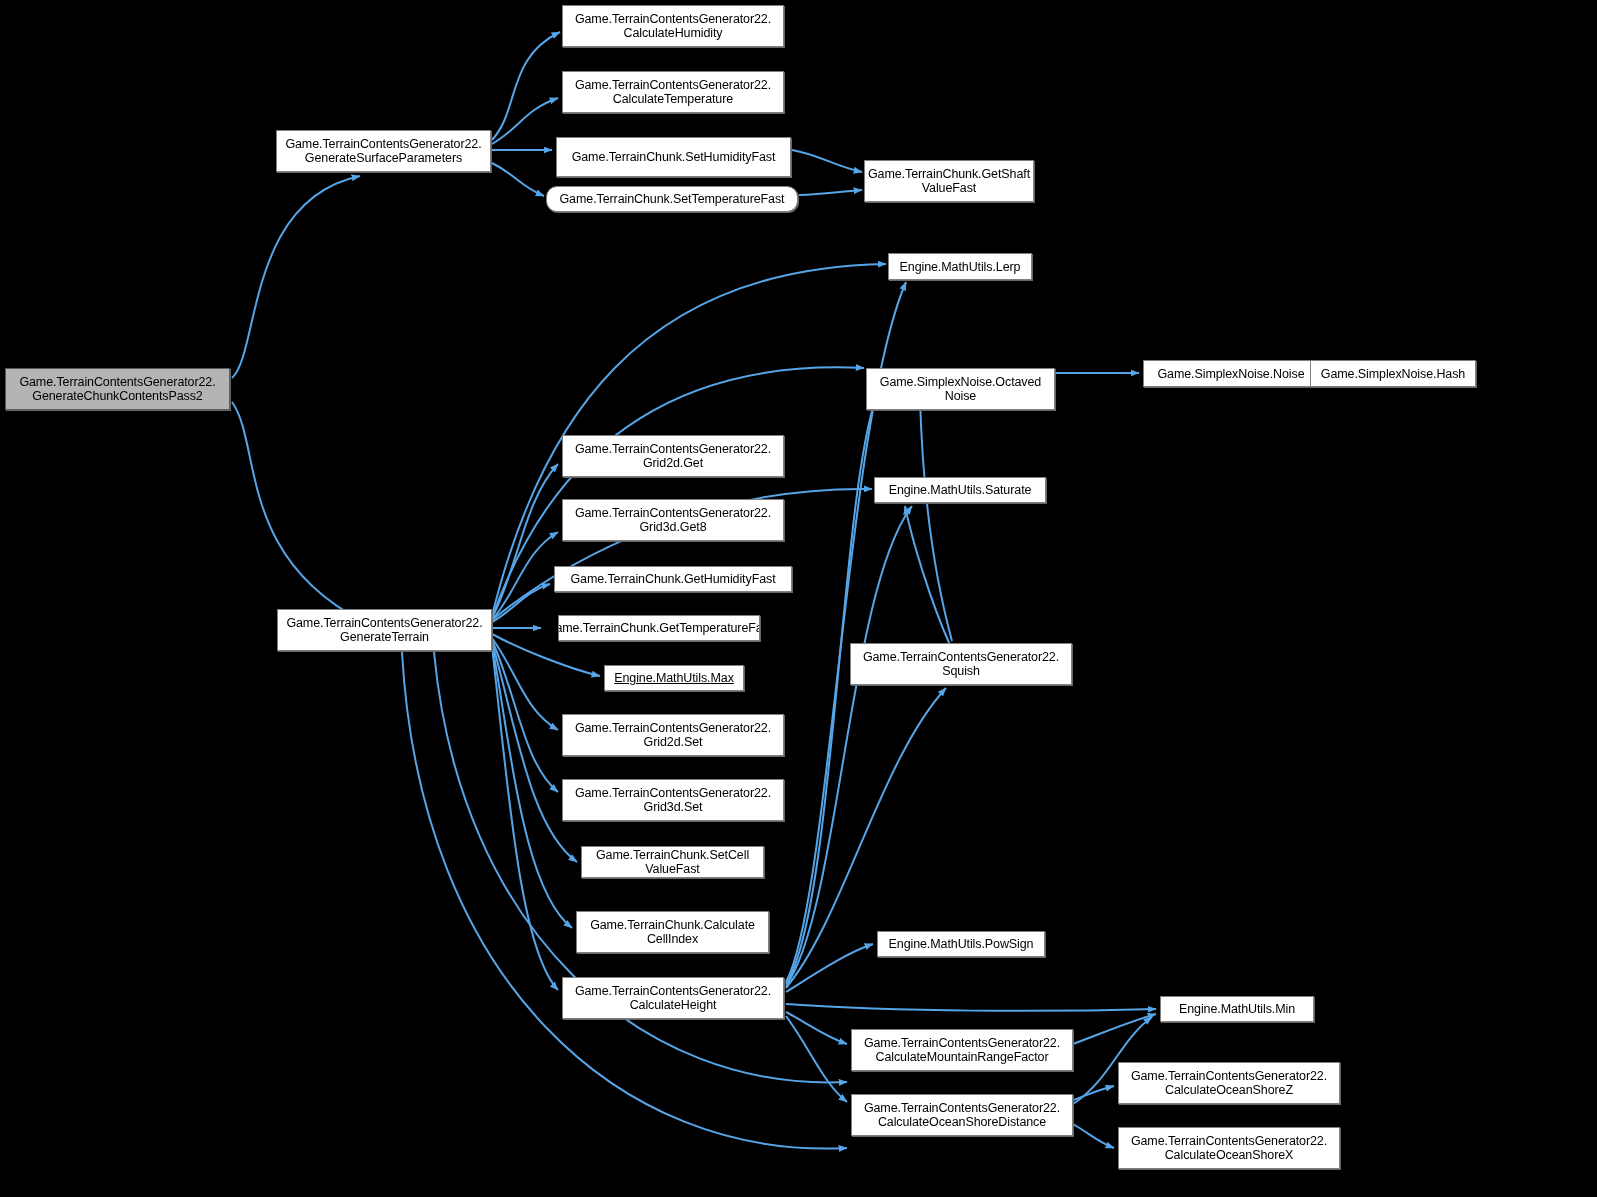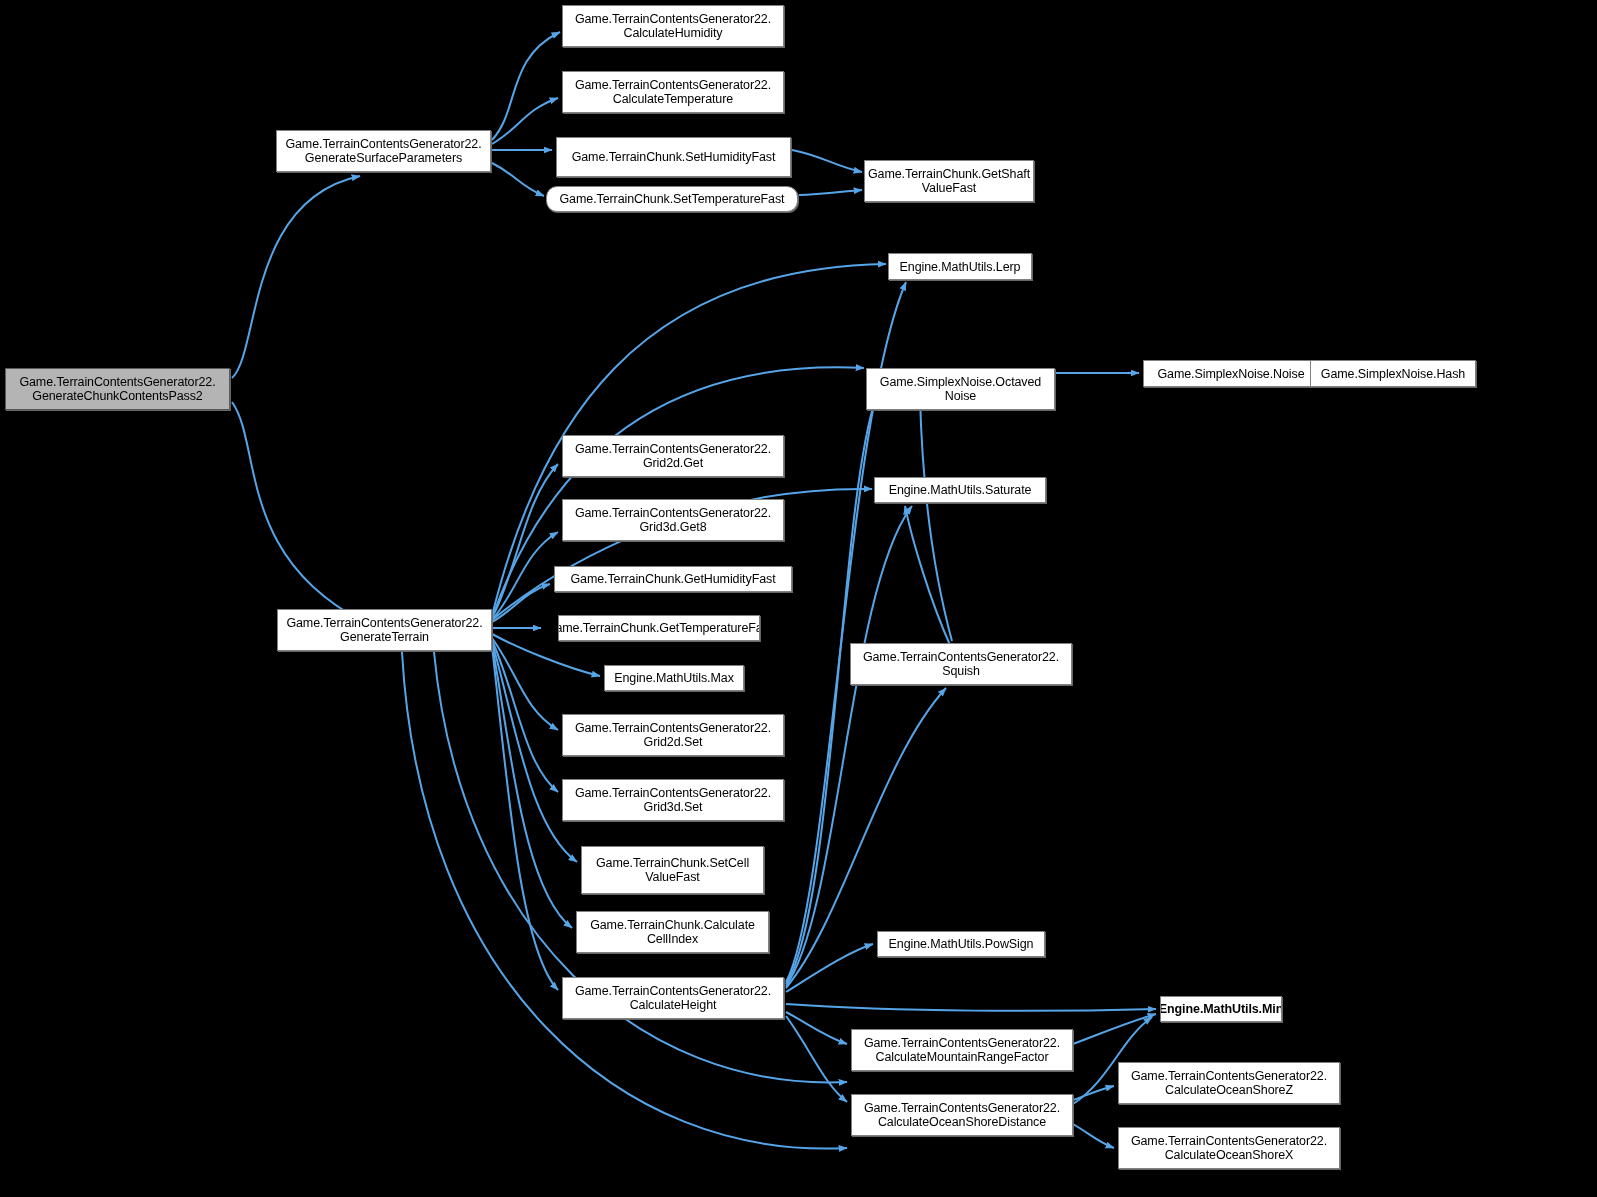--- a/index.html
+++ b/index.html
@@ -129,32 +129,32 @@
       <div class="node" style="left: 562px; top: 499px; width: 222px; height: 42px;">
         <span class="lbl">Game.TerrainContentsGenerator22.
 Grid3d.Get8</span>
       </div>
       <div class="node" style="left: 554px; top: 566px; width: 238px; height: 26px;">
         <span class="lbl">Game.TerrainChunk.GetHumidityFast</span>
       </div>
       <div class="node" style="left: 545px; top: 615px; width: 202px; height: 26px; margin-left: 13px;">
         <span class="lbl">Game.TerrainChunk.GetTemperatureFast</span>
       </div>
-      <div class="node" style="left: 604px; top: 665px; width: 140px; height: 26px;">
+      <div class="node" style="left: 604px; top: 665px; width: 140px; height: 26px; text-decoration: underline;">
         <span class="lbl">Engine.MathUtils.Max</span>
       </div>
       <div class="node" style="left: 562px; top: 714px; width: 222px; height: 42px;">
         <span class="lbl">Game.TerrainContentsGenerator22.
 Grid2d.Set</span>
       </div>
       <div class="node" style="left: 562px; top: 779px; width: 222px; height: 42px;">
         <span class="lbl">Game.TerrainContentsGenerator22.
 Grid3d.Set</span>
       </div>
-      <div class="node" style="left: 581px; top: 846px; width: 183px; height: 48px;">
+      <div class="node" style="left: 581px; top: 846px; width: 183px; height: 32px;">
         <span class="lbl">Game.TerrainChunk.SetCell
 ValueFast</span>
       </div>
       <div class="node" style="left: 576px; top: 911px; width: 193px; height: 42px;">
         <span class="lbl">Game.TerrainChunk.Calculate
 CellIndex</span>
       </div>
       <div class="node" style="left: 562px; top: 977px; width: 222px; height: 42px;">
         <span class="lbl">Game.TerrainContentsGenerator22.
 CalculateHeight</span>
@@ -162,21 +162,21 @@
       <div class="node" style="left: 874px; top: 477px; width: 172px; height: 26px;">
         <span class="lbl">Engine.MathUtils.Saturate</span>
       </div>
       <div class="node" style="left: 850px; top: 643px; width: 222px; height: 42px;">
         <span class="lbl">Game.TerrainContentsGenerator22.
 Squish</span>
       </div>
       <div class="node" style="left: 877px; top: 931px; width: 168px; height: 26px;">
         <span class="lbl">Engine.MathUtils.PowSign</span>
       </div>
-      <div class="node" style="left: 1160px; top: 996px; width: 122px; height: 26px; font-weight: bold;">
+      <div class="node" style="left: 1160px; top: 996px; width: 154px; height: 26px;">
         <span class="lbl">Engine.MathUtils.Min</span>
       </div>
       <div class="node" style="left: 851px; top: 1029px; width: 222px; height: 42px;">
         <span class="lbl">Game.TerrainContentsGenerator22.
 CalculateMountainRangeFactor</span>
       </div>
       <div class="node" style="left: 851px; top: 1094px; width: 222px; height: 42px;">
         <span class="lbl">Game.TerrainContentsGenerator22.
 CalculateOceanShoreDistance</span>
       </div>

